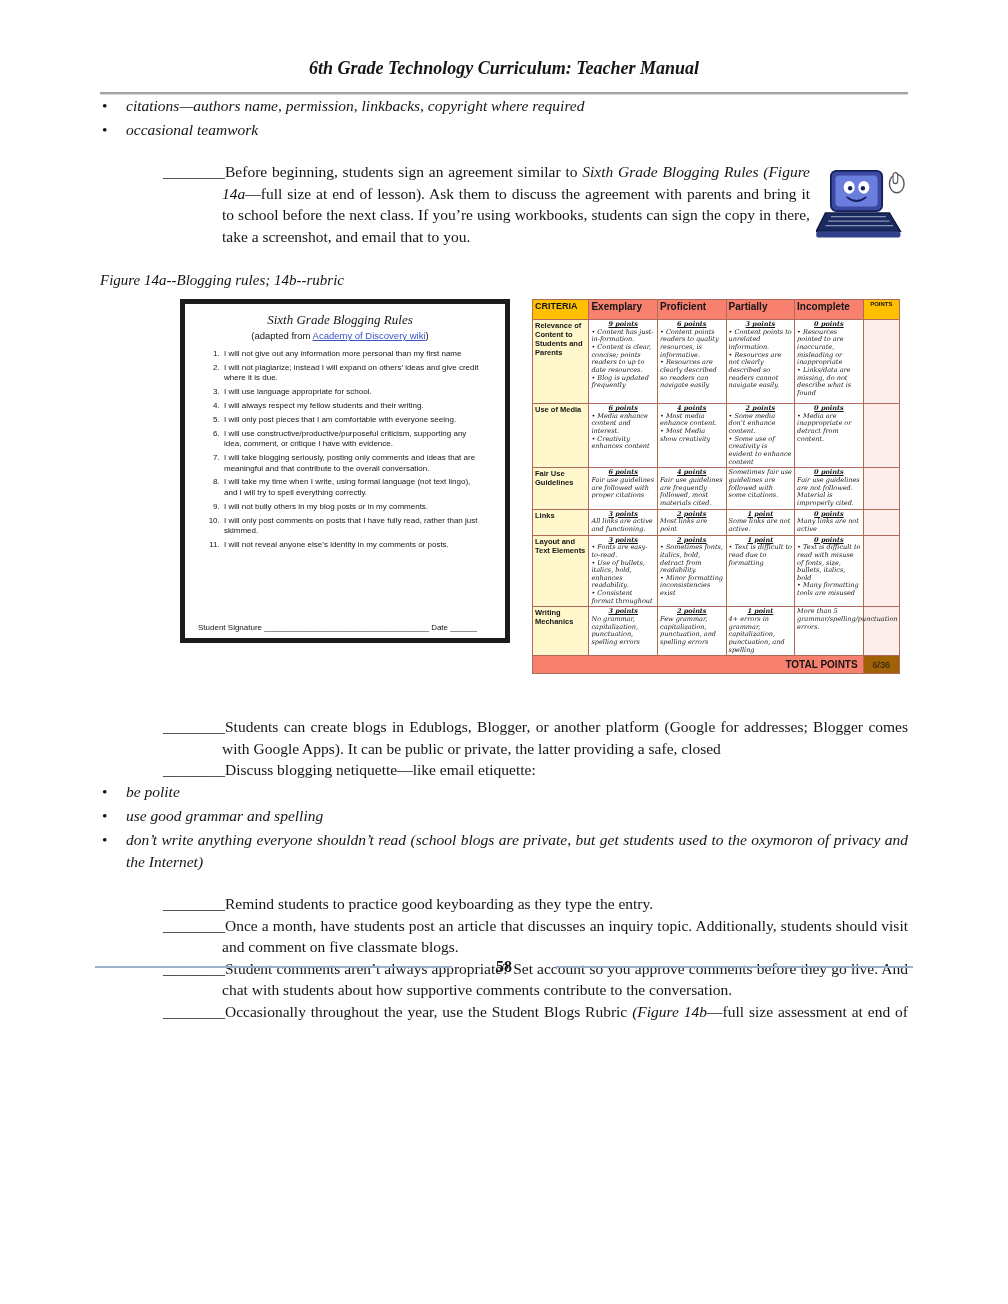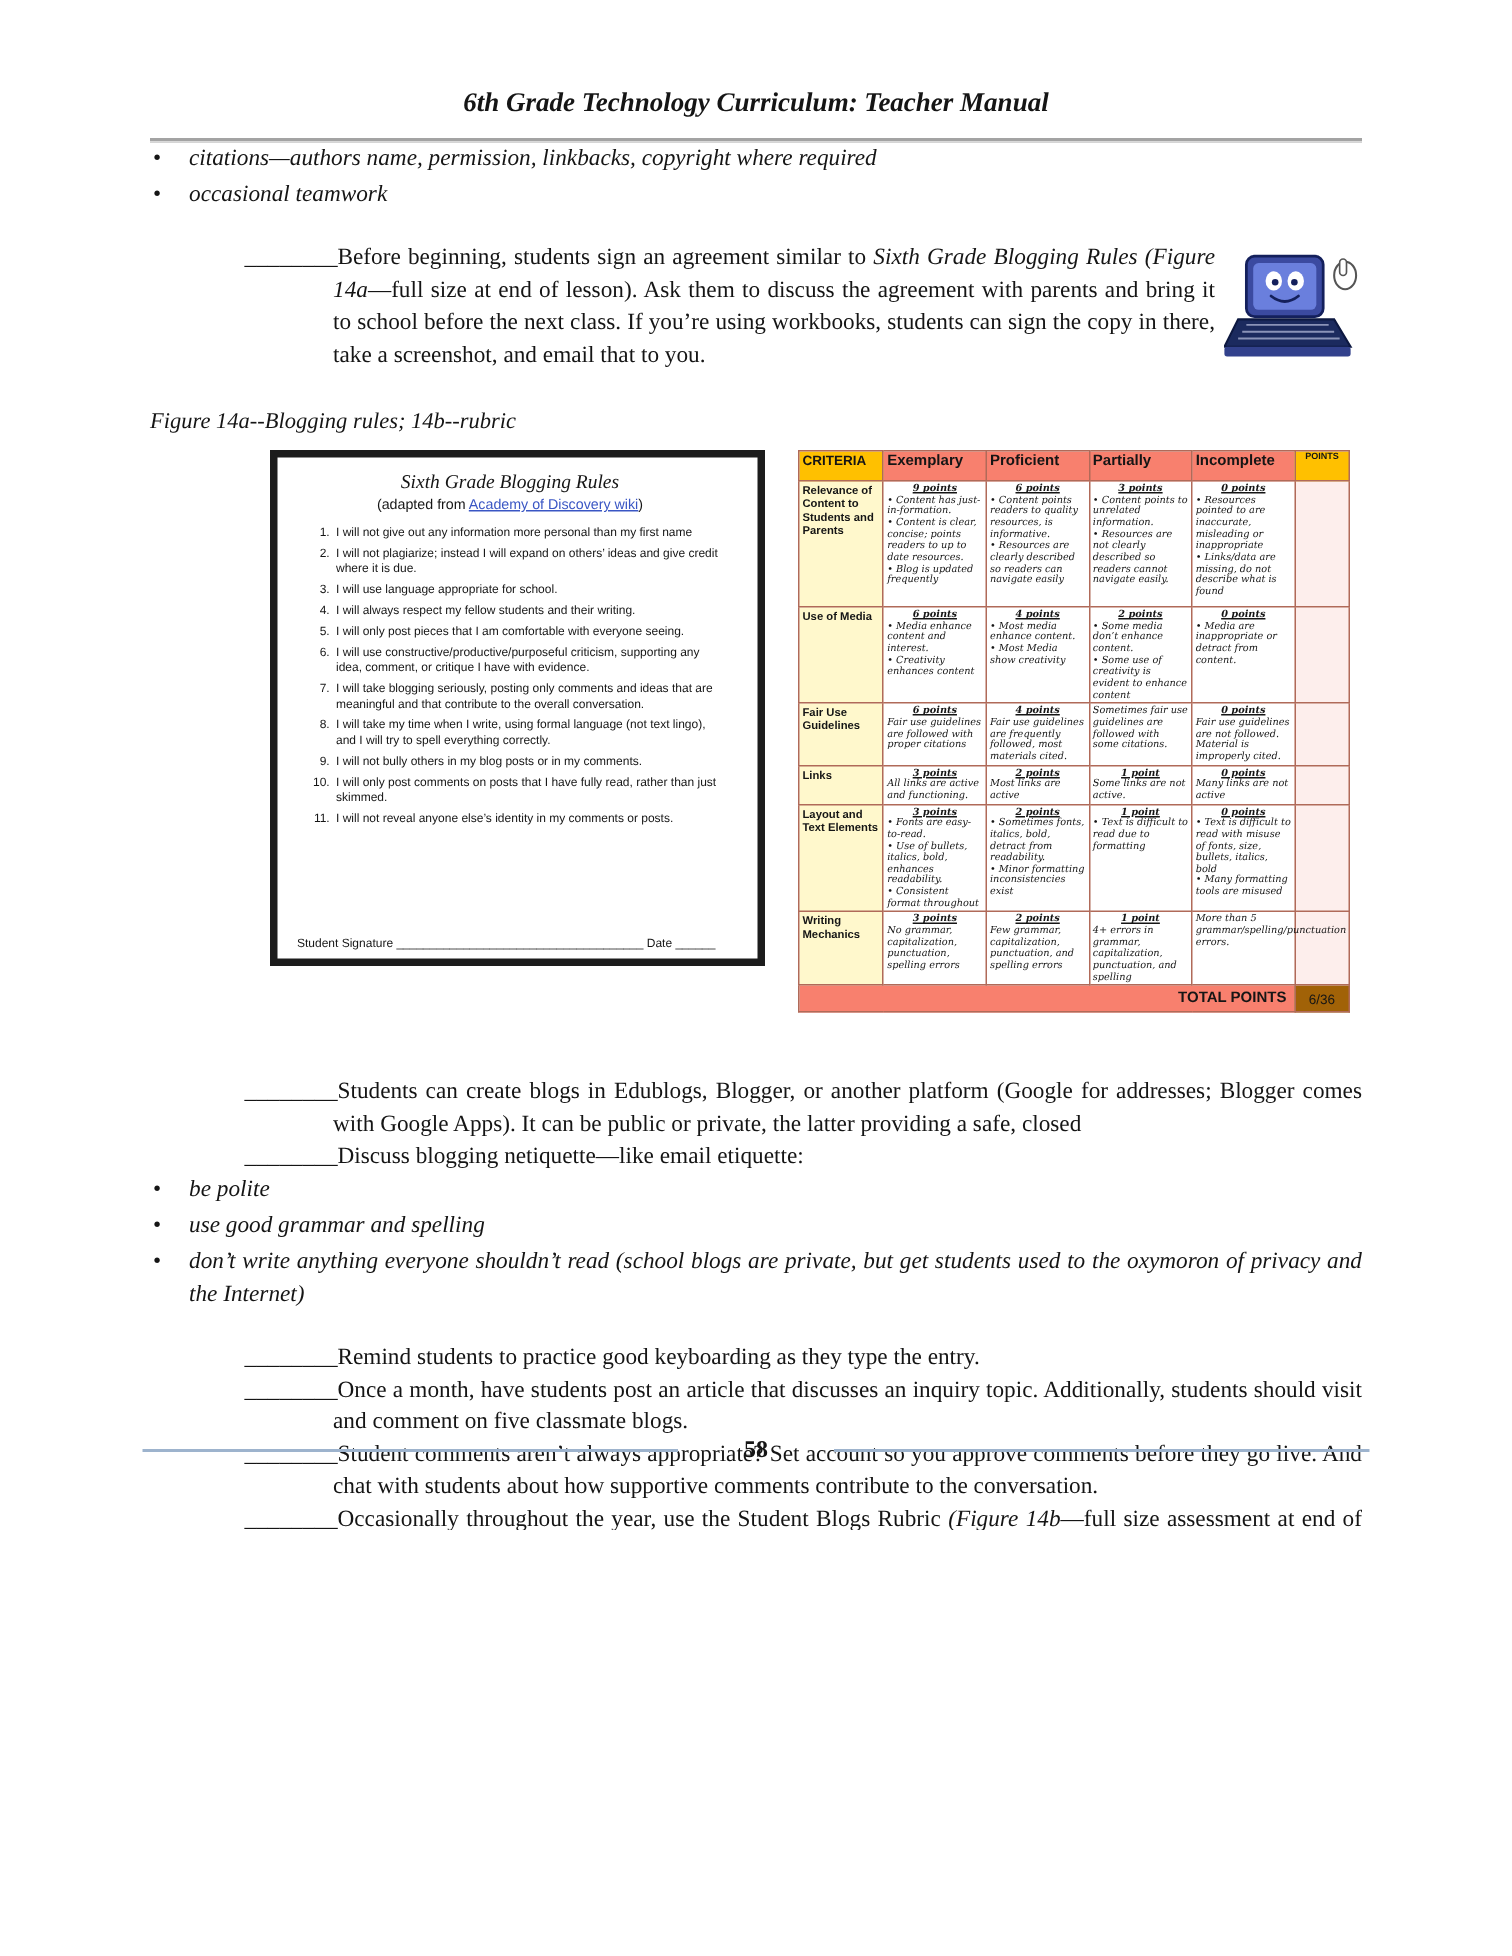--- a/index.html
+++ b/index.html
@@ -223,21 +223,21 @@
             <td class="ptscol"></td>
           </tr>
           <tr class="r4">
             <td class="crit">Links</td>
             <td class="cell">
                 <div class="pts">3 points</div>
                 <div class="lines">All links are active and functioning.</div>
               </td>
             <td class="cell">
                 <div class="pts">2 points</div>
-                <div class="lines">Most links are active</div>
+                <div class="lines">Most links are point</div>
               </td>
             <td class="cell">
                 <div class="pts">1 point</div>
                 <div class="lines">Some links are not active.</div>
               </td>
             <td class="cell">
                 <div class="pts">0 points</div>
                 <div class="lines">Many links are not active</div>
               </td>
             <td class="ptscol"></td>

